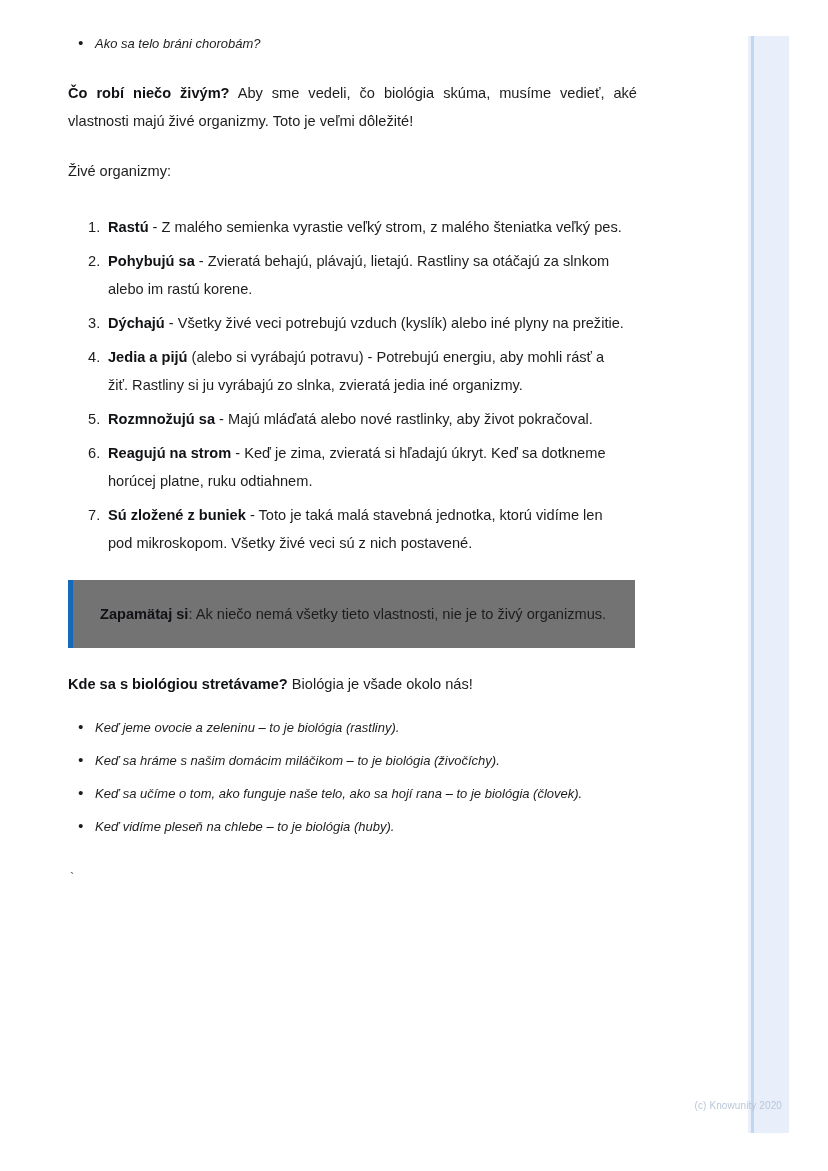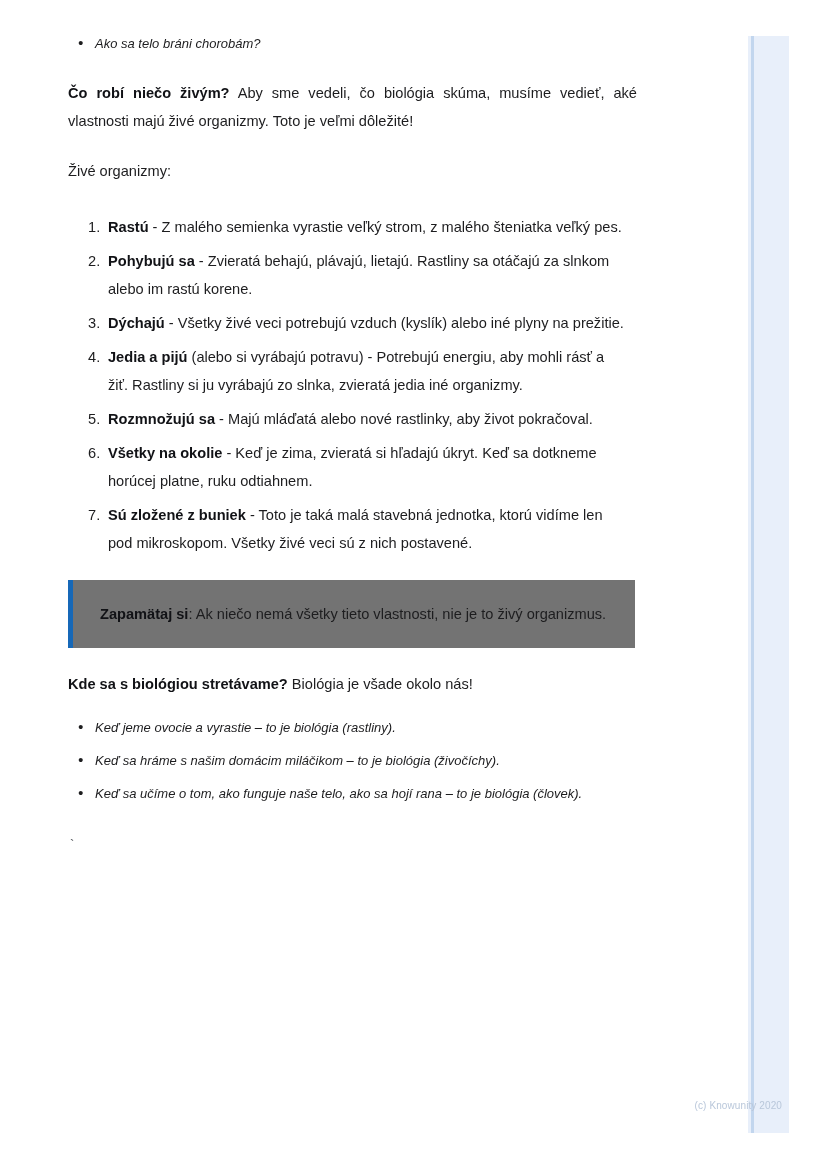--- a/index.html
+++ b/index.html
@@ -173,36 +173,37 @@
     <p class="para plain">Živé organizmy:</p>
 
     <div class="gap-sm"></div>
 
     <ol class="numbered" id="traits-list">
         <li><b>Rastú</b><span> - Z malého semienka vyrastie veľký strom, z malého šteniatka veľký pes.</span></li>
         <li><b>Pohybujú sa</b><span> - Zvieratá behajú, plávajú, lietajú. Rastliny sa otáčajú za slnkom alebo im rastú korene.</span></li>
         <li><b>Dýchajú</b><span> - Všetky živé veci potrebujú vzduch (kyslík) alebo iné plyny na prežitie.</span></li>
         <li><b>Jedia a pijú</b><span> (alebo si vyrábajú potravu) - Potrebujú energiu, aby mohli rásť a žiť. Rastliny si ju vyrábajú zo slnka, zvieratá jedia iné organizmy.</span></li>
         <li><b>Rozmnožujú sa</b><span> - Majú mláďatá alebo nové rastlinky, aby život pokračoval.</span></li>
-        <li><b>Všetky na okolie</b><span> - Keď je zima, zvieratá si hľadajú úkryt. Keď sa dotkneme horúcej platne, ruku odtiahnem.</span></li>
+        <li><b>Reagujú na strom</b><span> - Keď je zima, zvieratá si hľadajú úkryt. Keď sa dotkneme horúcej platne, ruku odtiahnem.</span></li>
         <li><b>Sú zložené z buniek</b><span> - Toto je taká malá stavebná jednotka, ktorú vidíme len pod mikroskopom. Všetky živé veci sú z nich postavené.</span></li>
       </ol>
 
     <div class="callout" style="border-left-color: rgb(22, 104, 184); background-color: #737373;">
       <p><b>Zapamätaj si</b><span>: Ak niečo nemá všetky tieto vlastnosti, nie je to živý organizmus.</span></p>
     </div>
 
     <p class="para plain"><b>Kde sa s biológiou stretávame?</b><span> Biológia je všade okolo nás!</span></p>
 
     <div class="gap-sm"></div>
 
     <ul class="bullets" id="examples-list">
-        <li><span>Keď jeme ovocie a vyrastie – to je biológia (rastliny).</span></li>
+        <li><span>Keď jeme ovocie a zeleninu – to je biológia (rastliny).</span></li>
         <li><span>Keď sa hráme s našim domácim miláčikom – to je biológia (živočíchy).</span></li>
         <li><span>Keď sa učíme o tom, ako funguje naše telo, ako sa hojí rana – to je biológia (človek).</span></li>
+        <li><span>Keď vidíme pleseň na chlebe – to je biológia (huby).</span></li>
       </ul>
 
     <div class="gap-md"></div>
 
     <div class="tick-mark">`</div>
 
   </div>
 </div>
 
 <div id="footer">(c) Knowunity 2020</div>

